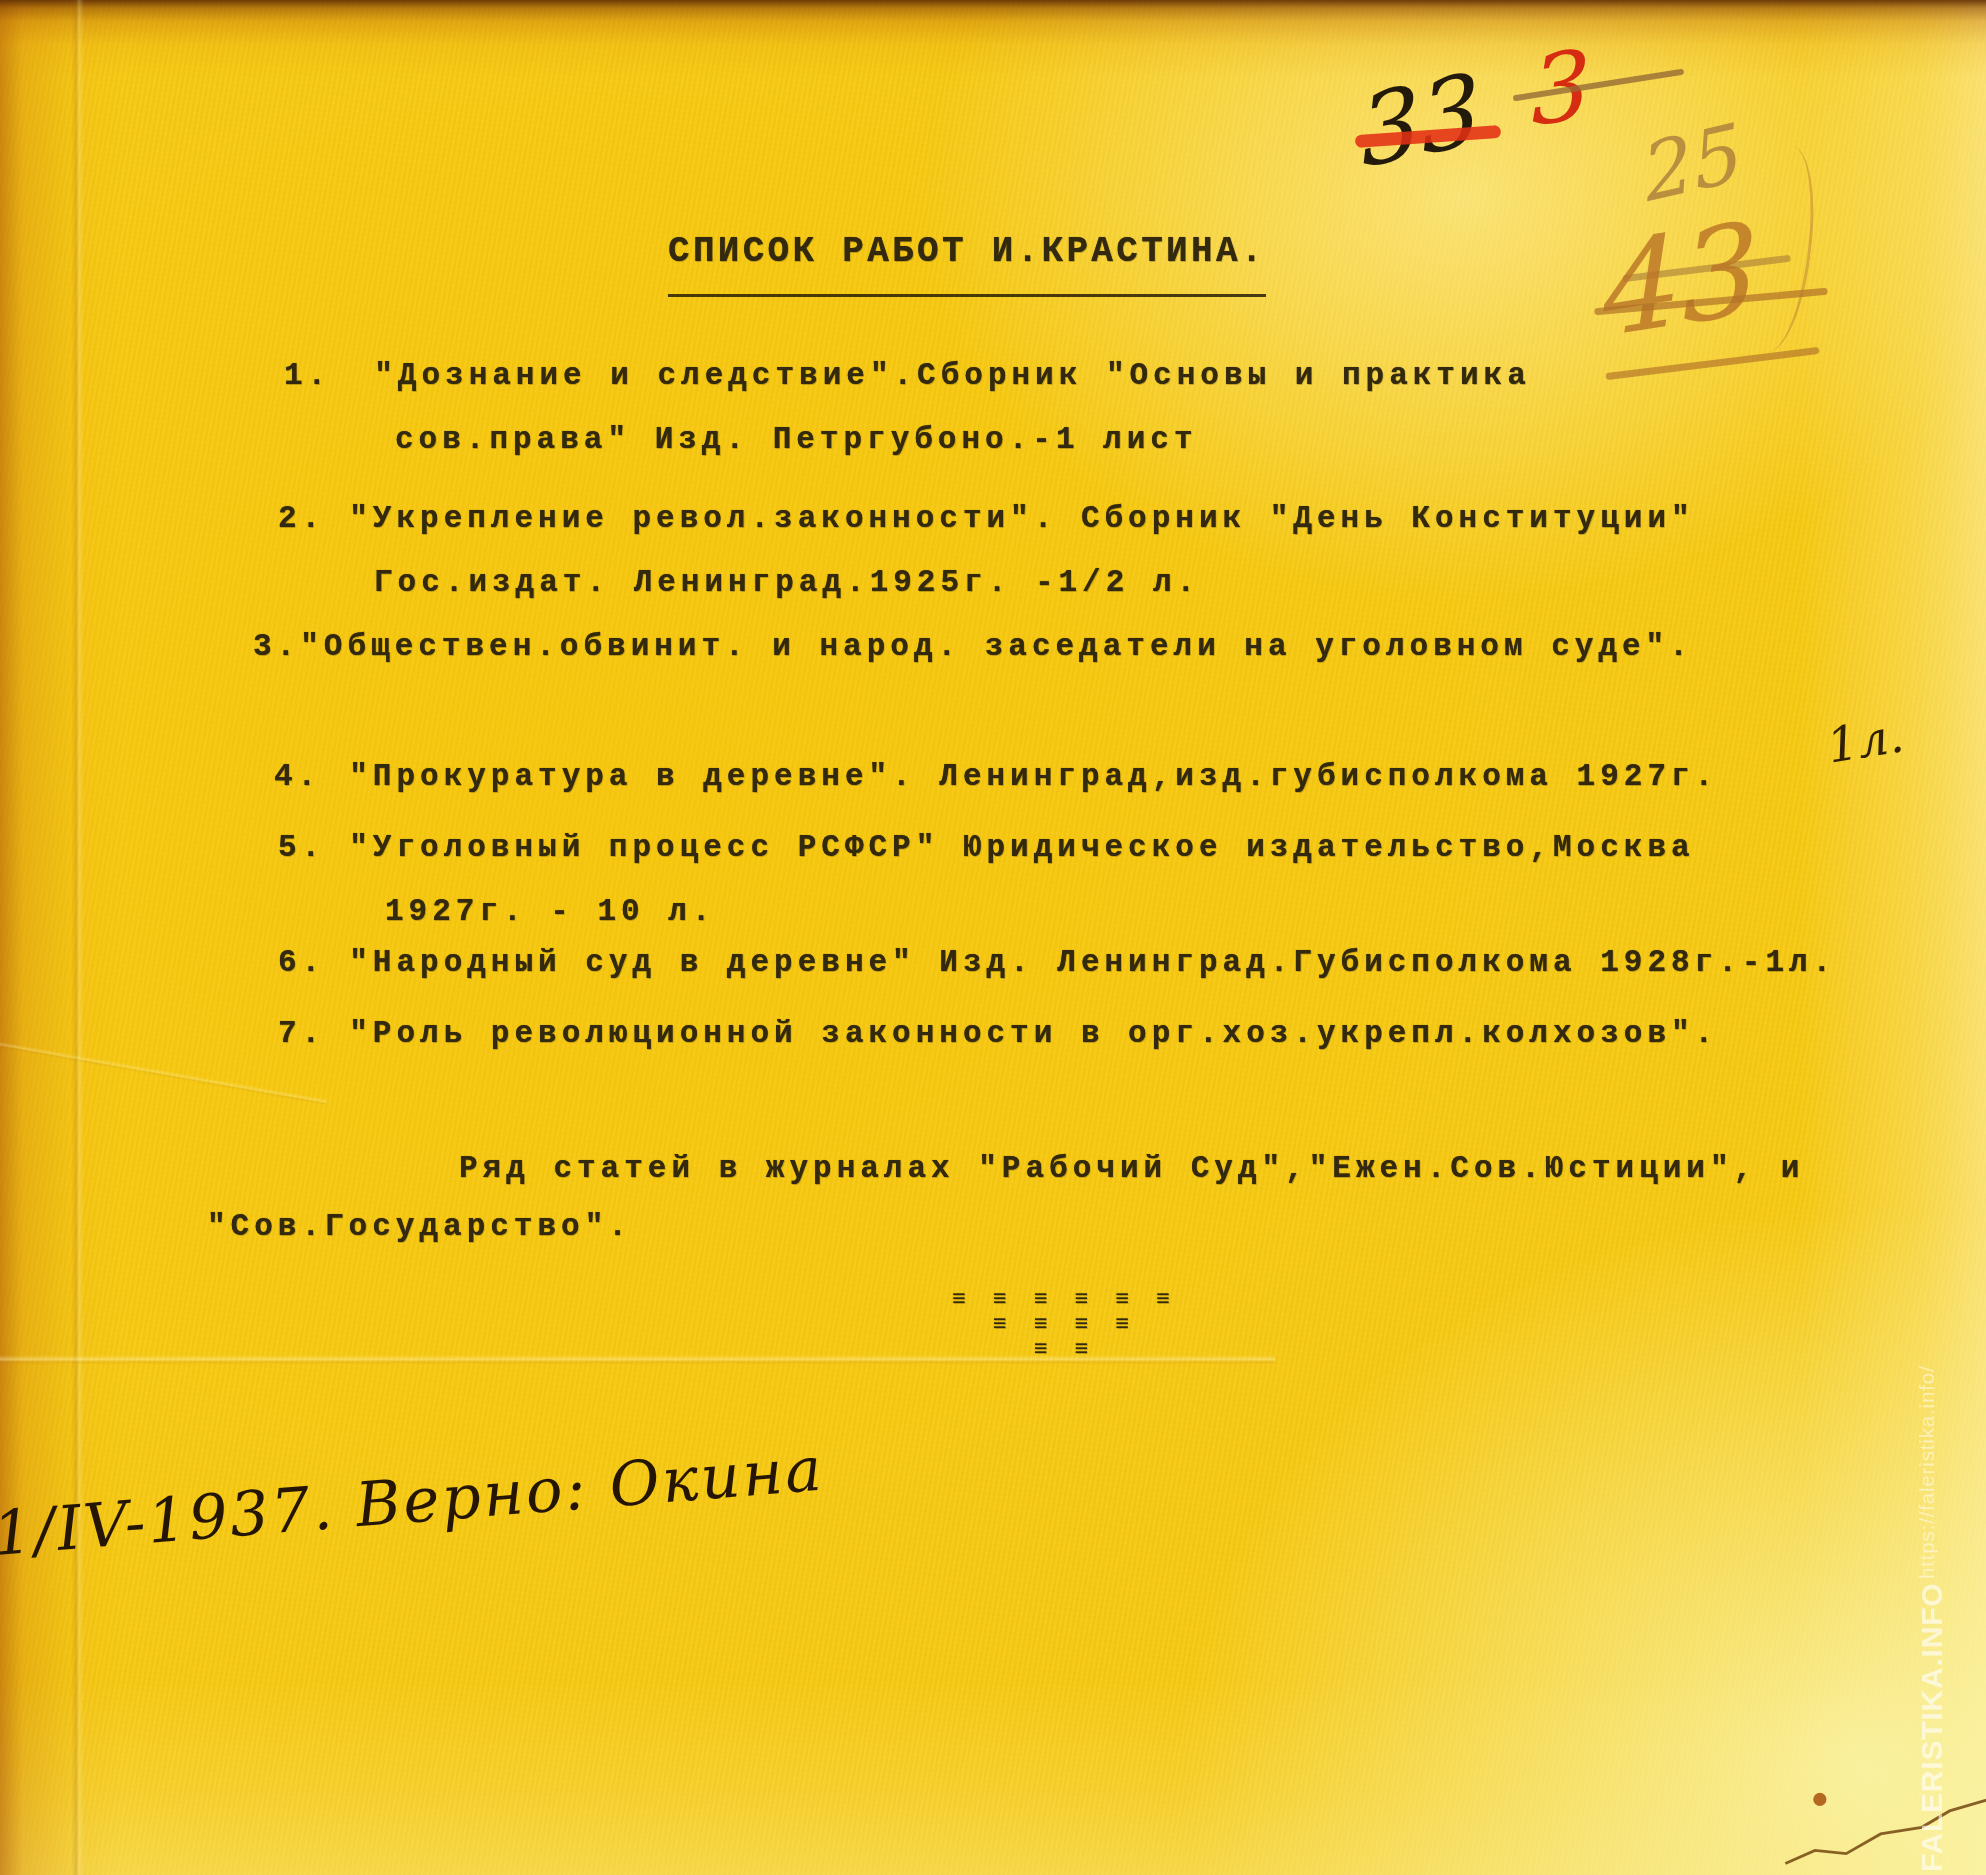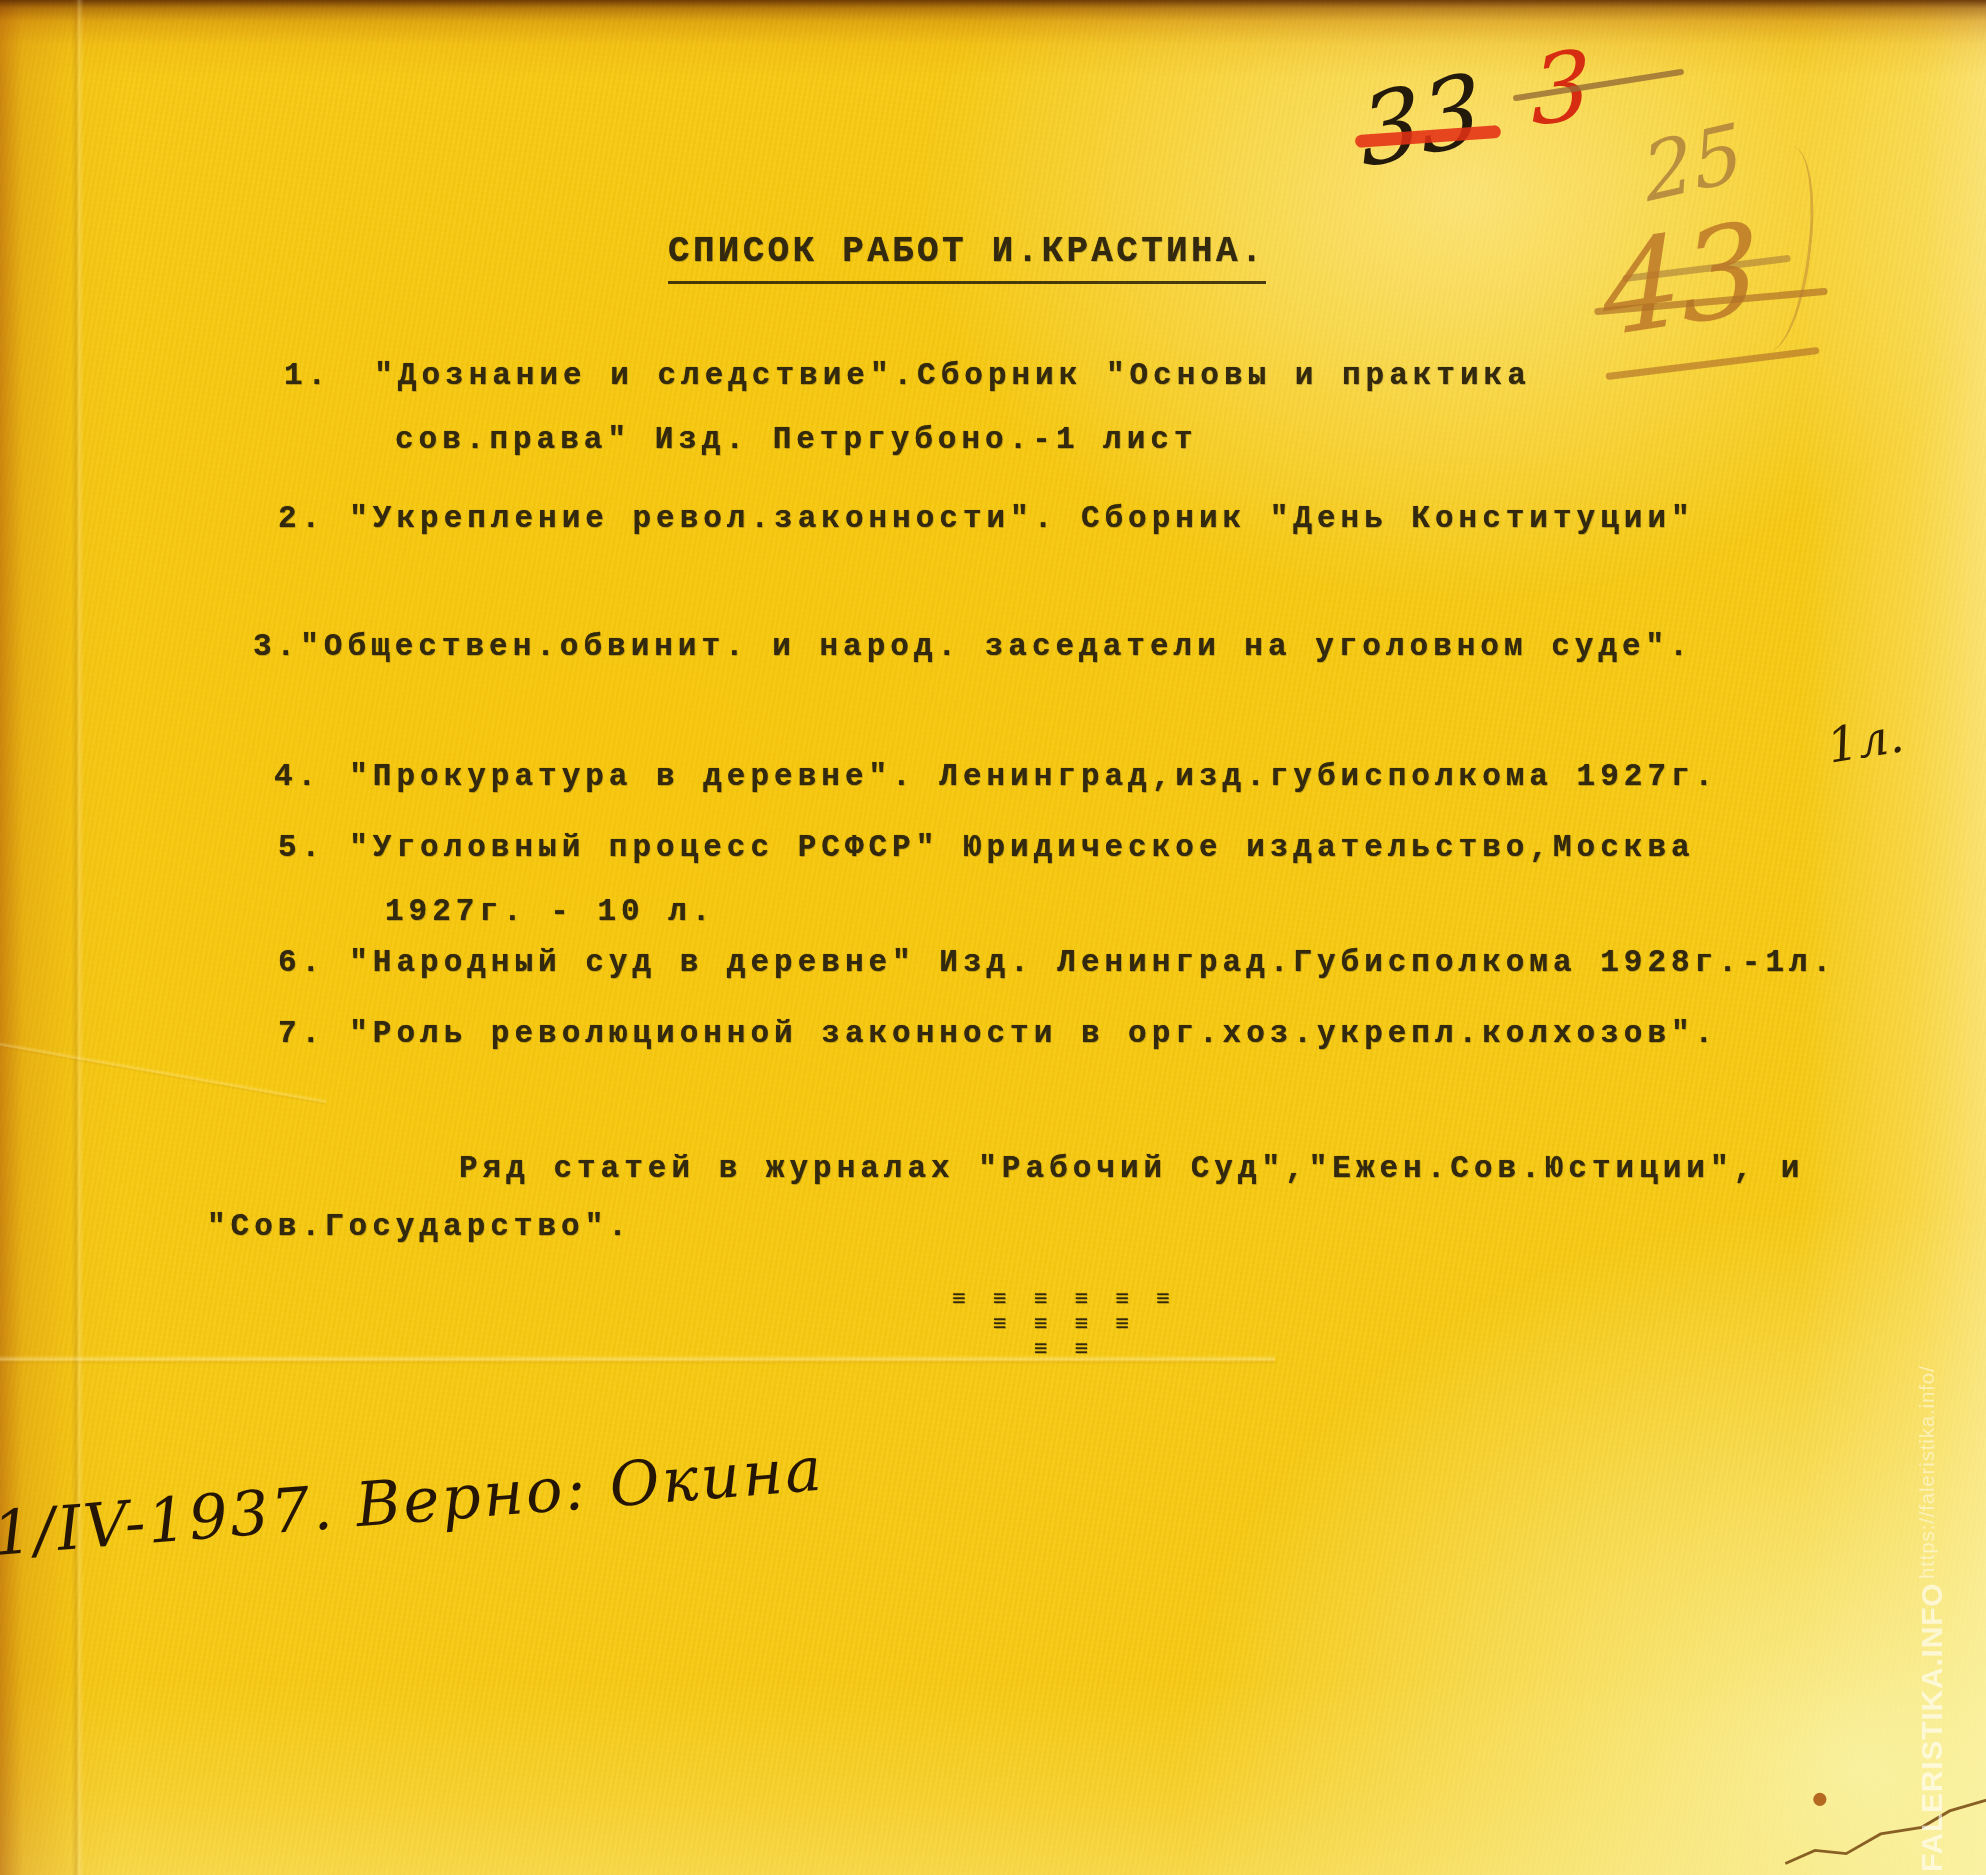--- a/index.html
+++ b/index.html
@@ -48,21 +48,21 @@
     letter-spacing:5px;
     line-height:64px;
     color:#33290e;
     text-shadow:0 0 0.8px rgba(45,35,8,0.8), 0.8px 0.8px 0 rgba(45,35,8,0.22);
     white-space:nowrap;
   }
   .doc-title{
     font-size:36px;
     letter-spacing:3.3px;
     border-bottom:3.3px solid rgba(40,30,6,0.85);
-    padding-bottom:8px;
+    padding-bottom:21px;
     line-height:43px;
   }
   .item-row{display:flex;}
   .item-num{display:inline-block;}
   .item-line2{display:block;}
   .flourish{
     text-align:center;
     font-size:23px;
     line-height:25px;
     letter-spacing:6.6px;
@@ -180,20 +180,21 @@
       <span>"Дознание и следствие".Сборник "Основы и практика</span>
     </span>
     <span class="item-line2" style="margin-left:111px;">сов.права" Изд. Петргубоно.-1 лист</span>
   </div>
 
   <div class="typed" style="left:278px;top:487px;">
     <span class="item-row">
       <span class="item-num" style="margin-right:24px;">2.</span>
       <span>"Укрепление револ.законности". Сборник "День Конституции"</span>
     </span>
+    <span class="item-line2" style="margin-left:96px;">Гос.издат. Ленинград.1925г. -1/2 л.</span>
   </div>
 
   <div class="typed" style="left:253px;top:615px;">
     <span class="item-row">
       <span class="item-num" style="margin-right:0;">3.</span>
       <span>"Обществен.обвинит. и народ. заседатели на уголовном суде".</span>
     </span>
   </div>
 
   <div class="typed" style="left:274px;top:745px;">

